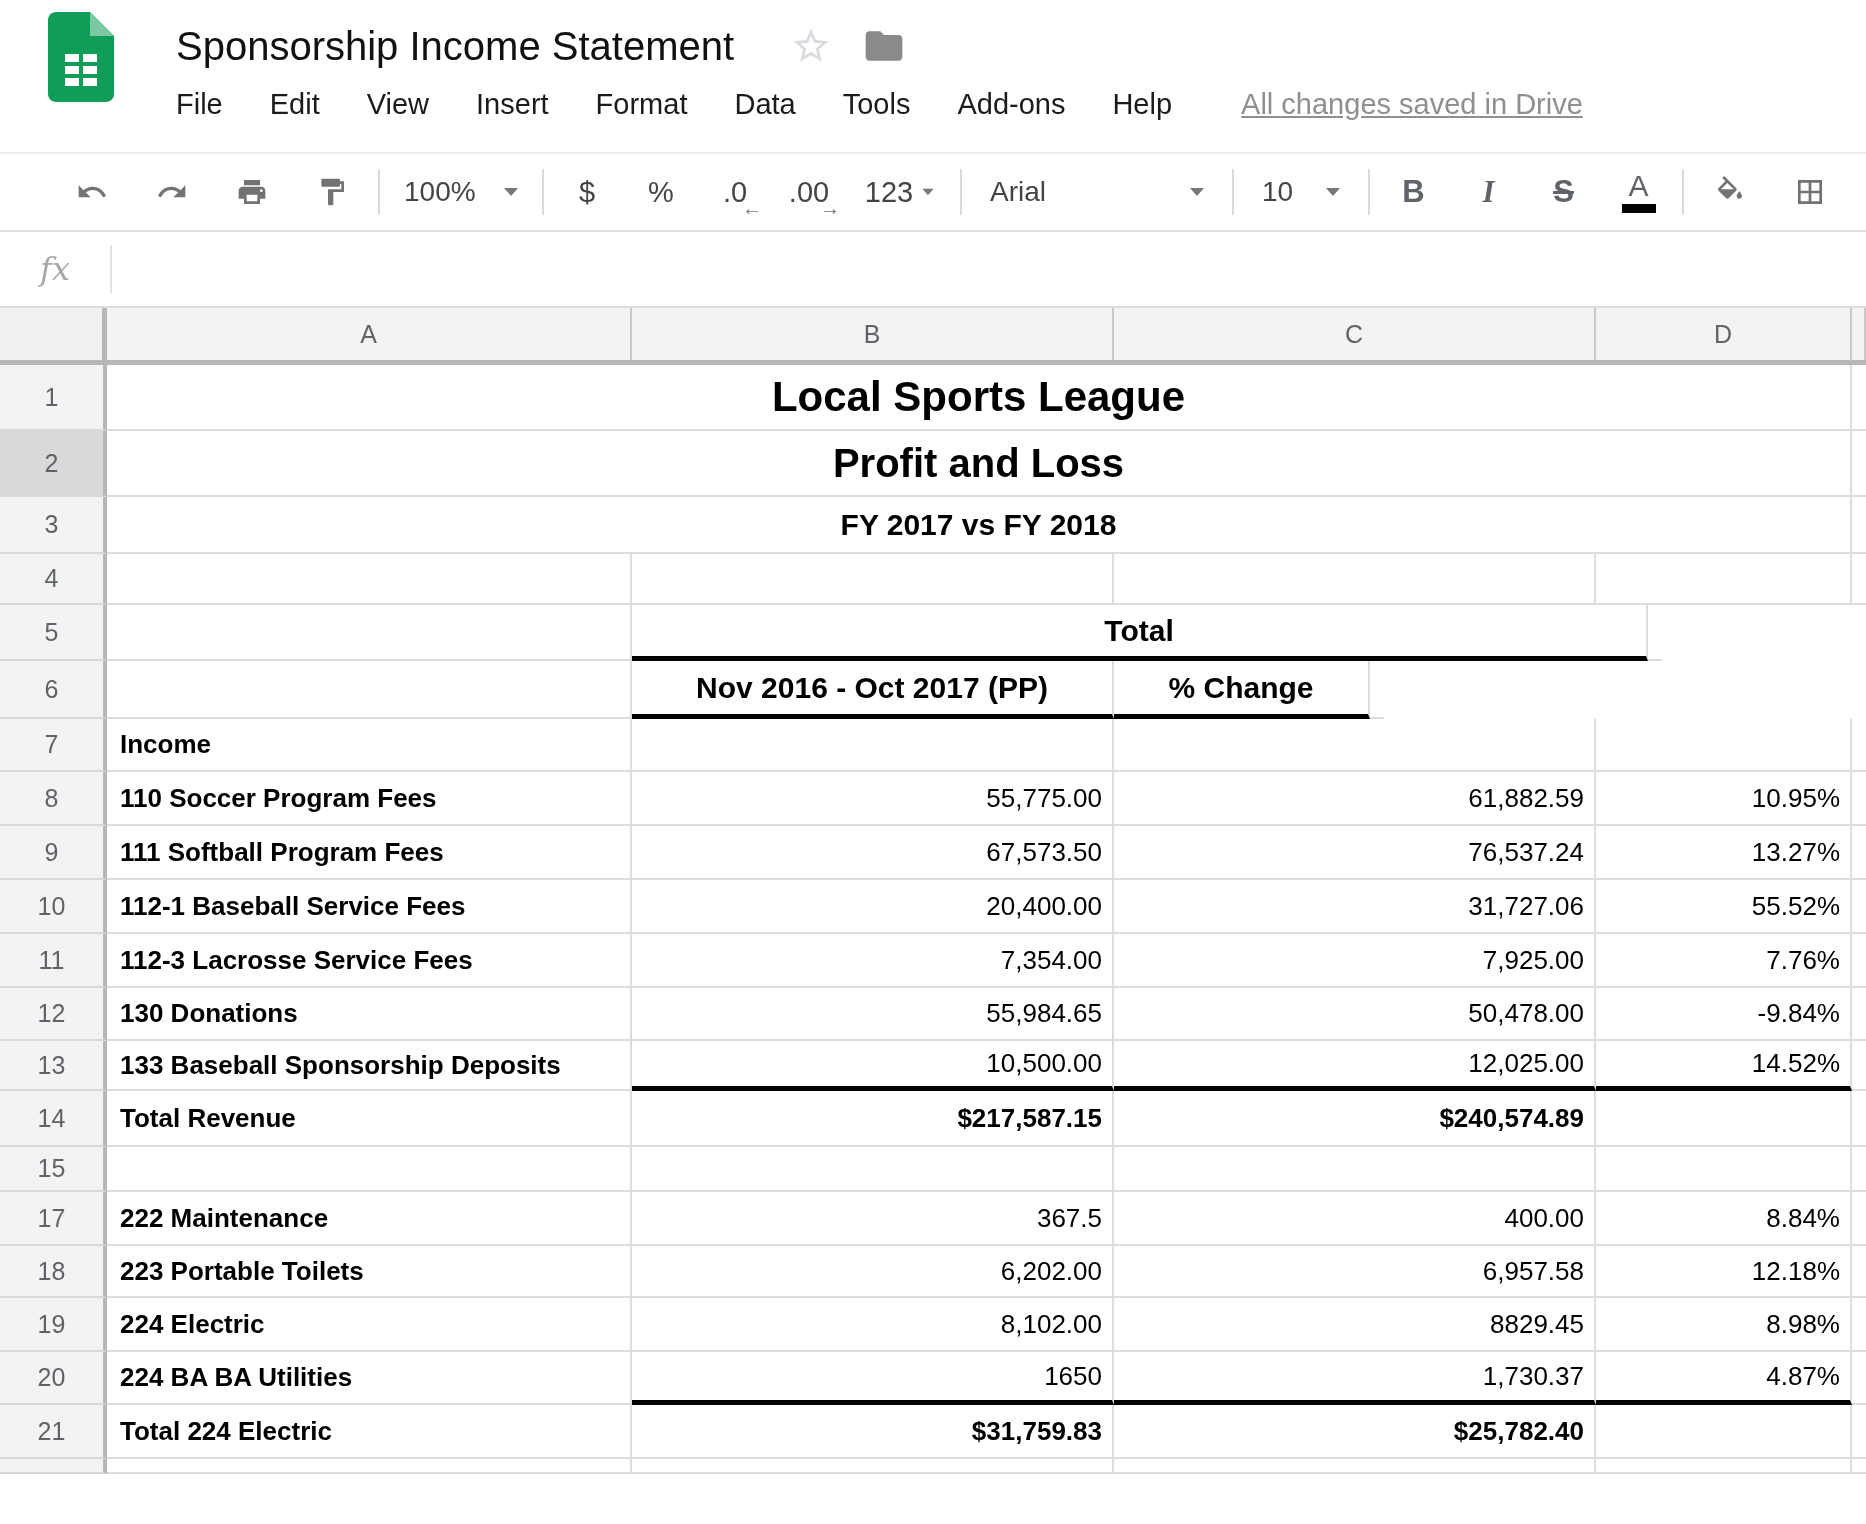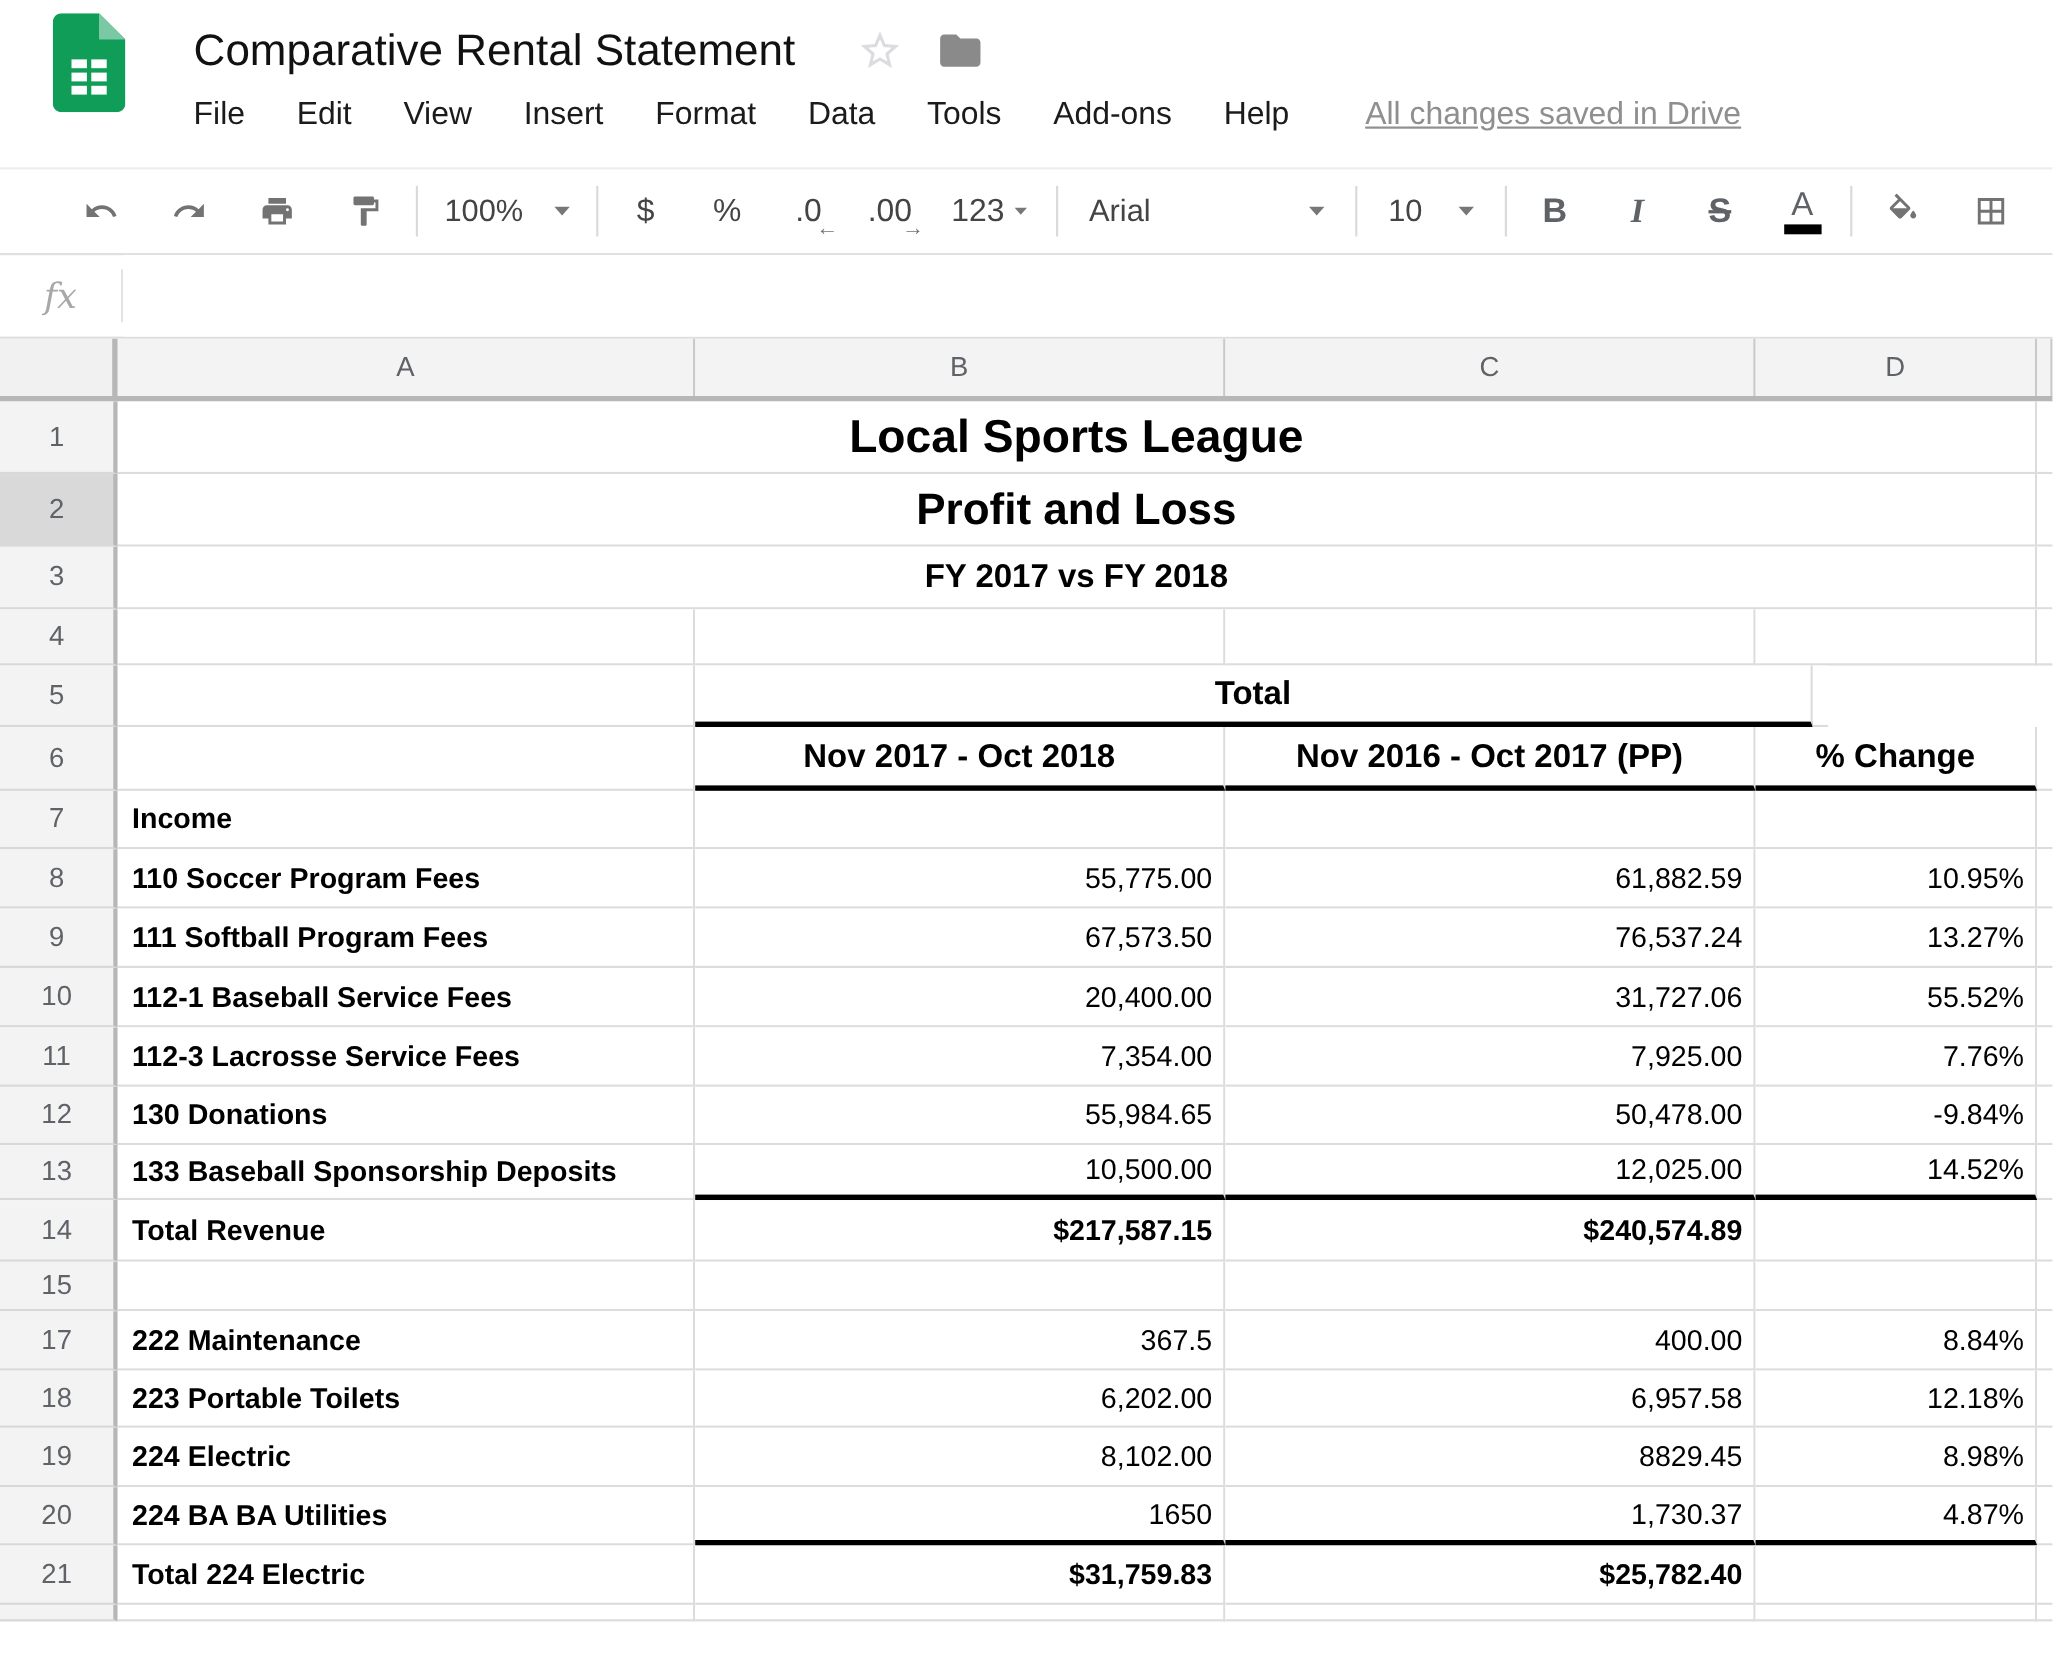--- a/index.html
+++ b/index.html
@@ -90,21 +90,21 @@
       <rect x="17" y="42" width="14" height="8"></rect>
         <rect x="35" y="42" width="14" height="8"></rect>
       <rect x="17" y="54" width="14" height="8"></rect>
         <rect x="35" y="54" width="14" height="8"></rect>
       <rect x="17" y="66" width="14" height="8"></rect>
         <rect x="35" y="66" width="14" height="8"></rect>
     </g>
   </svg>
   <div class="tb-content">
     <div class="title-row">
-      <span class="doc-title">Comparative Rental Statement</span>
+      <span class="doc-title">Sponsorship Income Statement</span>
       <svg class="star" viewBox="0 0 24 24">
         <path d="M22 9.24l-7.19-.62L12 2 9.19 8.63 2 9.24l5.46 4.73L5.82 21 12 17.27 18.18 21l-1.63-7.03L22 9.24zM12 15.4l-3.76 2.27 1-4.28-3.32-2.88 4.38-.38L12 6.1l1.71 4.04 4.38.38-3.32 2.88 1 4.28L12 15.4z"></path>
       </svg>
       <svg class="folder" viewBox="0 0 24 24">
         <path d="M10 4H4c-1.1 0-1.99.9-1.99 2L2 18c0 1.1.9 2 2 2h16c1.1 0 2-.9 2-2V8c0-1.1-.9-2-2-2h-8l-2-2z"></path>
       </svg>
     </div>
     <div class="menu-row">
       <span class="menu-item">File</span>
       <span class="menu-item">Edit</span>
@@ -233,21 +233,20 @@
       </div>
       <div class="sheet-row" style="height: 56px;">
         <div class="rowhead">5</div>
         <div class="cell w-a colA"></div>
         <div class="cell w-bd chdr tb">Total</div>
         <div class="sliver-cell"></div>
       </div>
       <div class="sheet-row" style="height: 58px;">
         <div class="rowhead">6</div>
         <div class="cell w-a colA"></div>
-        <div class="cell w-b chdr tb">Nov 2017 - Oct 2018</div>
         <div class="cell w-c chdr tb">Nov 2016 - Oct 2017 (PP)</div>
         <div class="cell w-d chdr tb">% Change</div>
         <div class="sliver-cell"></div>
       </div>
       <div class="sheet-row" style="height: 53px;">
         <div class="rowhead">7</div>
         <div class="cell w-a colA">Income</div>
         <div class="cell w-b num"></div>
         <div class="cell w-c num"></div>
         <div class="cell w-d num"></div>

